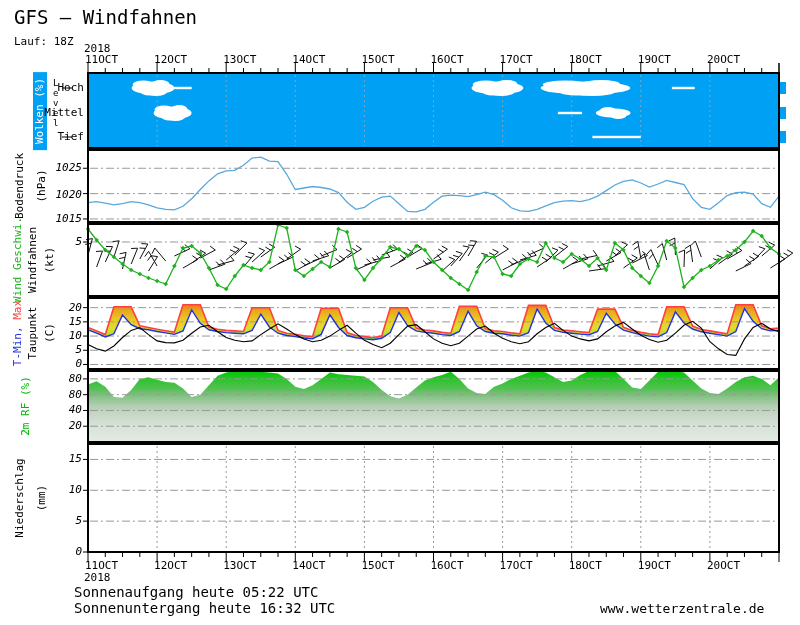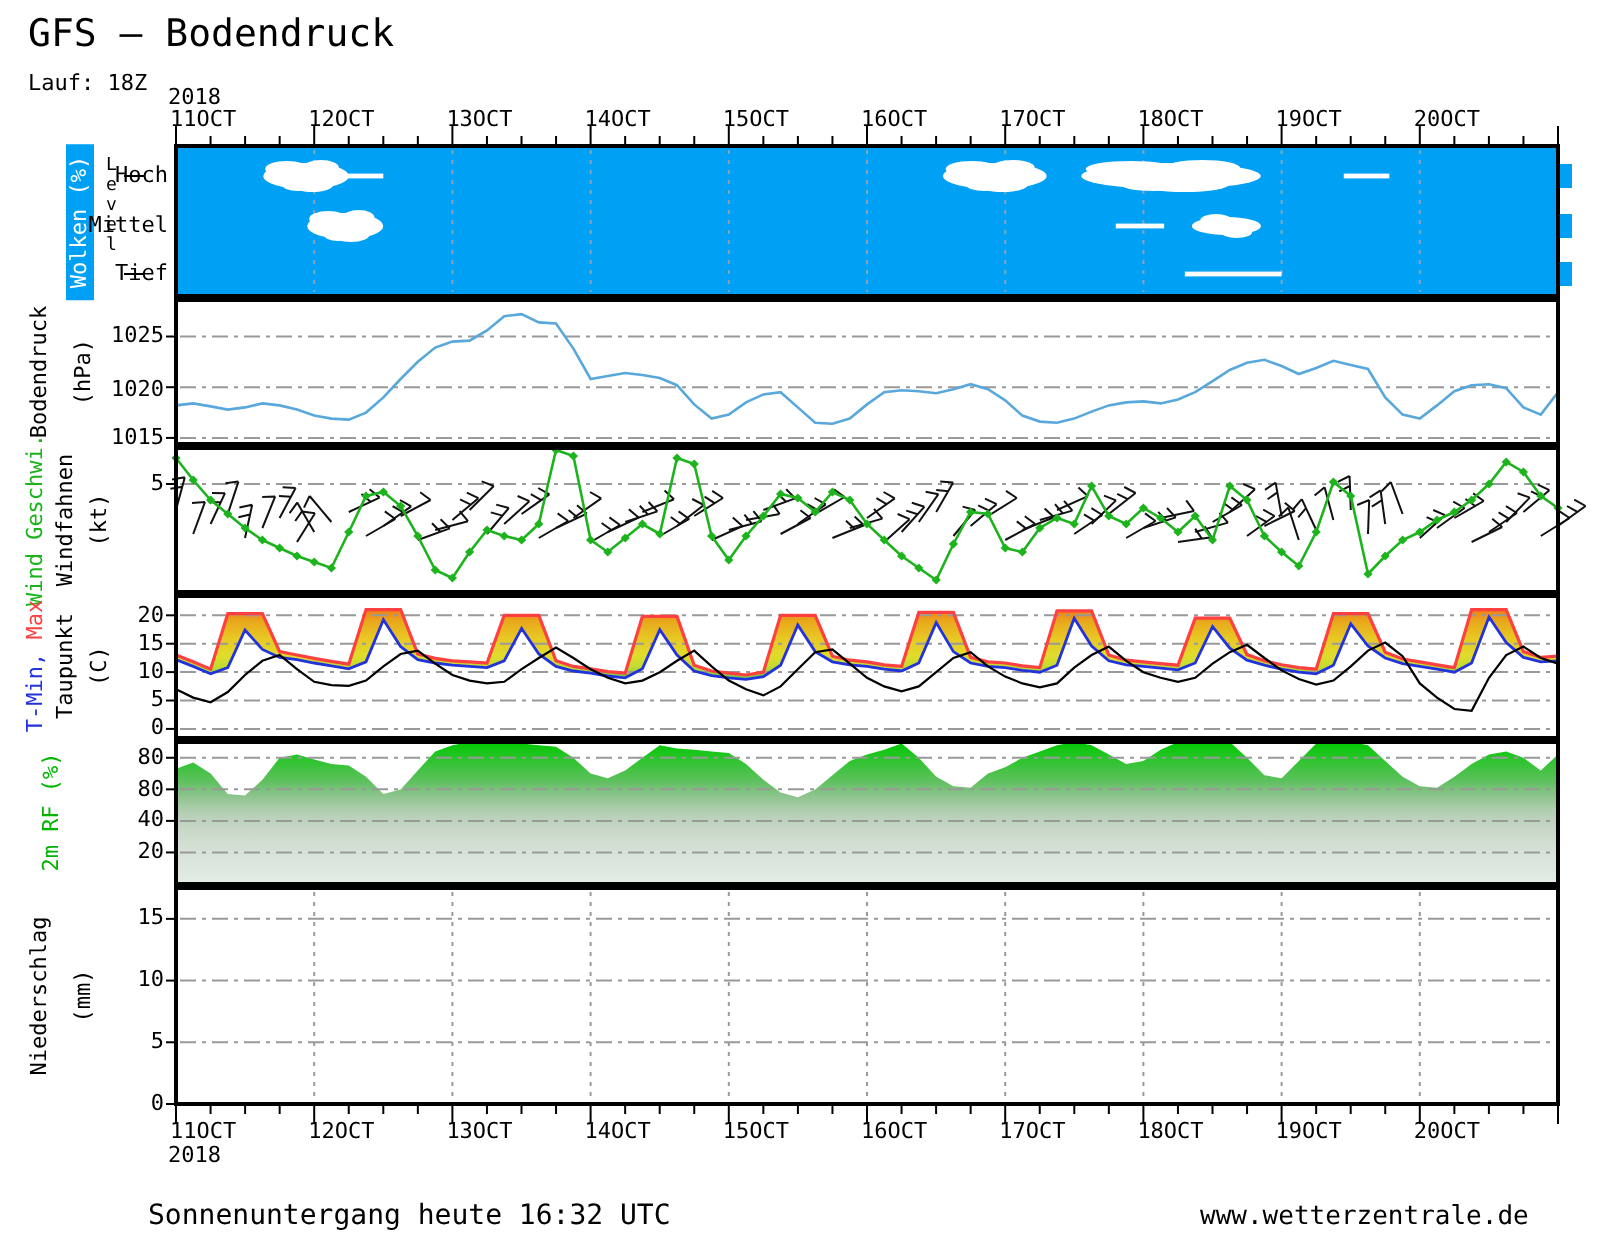--- a/index.html
+++ b/index.html
@@ -7,31 +7,31 @@
         font-family:"DejaVu Sans Mono","Liberation Mono",monospace;color:#000;}
   .hdr{position:absolute;font-size:19px;letter-spacing:0px;white-space:nowrap;}
   .small{position:absolute;font-size:11px;white-space:nowrap;}
   .lab{position:absolute;font-size:11px;line-height:13px;white-space:nowrap;}
   .rlab{position:absolute;font-size:11px;line-height:12px;white-space:nowrap;
         transform:translate(-50%,-50%) rotate(-90deg);}
   .wolkenbox{padding:1px 6px;color:#fff;}
   .vletters{position:absolute;display:flex;flex-direction:column;align-items:center;
             font-size:9px;line-height:10px;}
   .lvl{position:absolute;font-size:11px;width:42px;text-align:right;}
-  .ytick{position:absolute;font-size:11px;width:46px;text-align:right;}
+  .ytick{position:absolute;font-size:11px;width:46px;text-align:right;font-style:italic;}
   .foot{position:absolute;font-size:14px;white-space:nowrap;}
   .site{position:absolute;font-size:13px;white-space:nowrap;}
   svg{position:absolute;left:0;top:0;}
 </style>
 </head>
 <body>
 
 <div class="page">
 
-  <div class="hdr" style="left:14px;top:6px;">GFS — Bodendruck</div>
+  <div class="hdr" style="left:14px;top:6px;">GFS — Windfahnen</div>
   <div class="small" style="left:14px;top:35px;">Lauf: 18Z</div>
 
   <div class="small" style="left:84px;top:42px;">2018</div>
   <div class="small" style="left:84px;top:571px;">2018</div>
 
   <div class="rlab wolkenbox" style="left: 40px; top: 111px; background: rgb(0, 160, 245);">Wolken (%)</div>
   <div class="vletters" style="left:53px;top:78px;" id="levelLetters">
       <span>L</span>
       <span>e</span>
       <span>v</span>
@@ -465,15 +465,16 @@
       <div class="lab" style="left: 499.6px; top: 53px;">17OCT</div>
       <div class="lab" style="left: 499.6px; top: 559px;">17OCT</div>
       <div class="lab" style="left: 568.7px; top: 53px;">18OCT</div>
       <div class="lab" style="left: 568.7px; top: 559px;">18OCT</div>
       <div class="lab" style="left: 637.8px; top: 53px;">19OCT</div>
       <div class="lab" style="left: 637.8px; top: 559px;">19OCT</div>
       <div class="lab" style="left: 706.9px; top: 53px;">20OCT</div>
       <div class="lab" style="left: 706.9px; top: 559px;">20OCT</div>
     </div>
 
+  <div class="foot" style="left:74px;top:584px;">Sonnenaufgang heute 05:22 UTC</div>
   <div class="foot" style="left:74px;top:600px;">Sonnenuntergang heute 16:32 UTC</div>
   <div class="site" style="left:600px;top:601px;">www.wetterzentrale.de</div>
 </div>
 
 </body></html>

